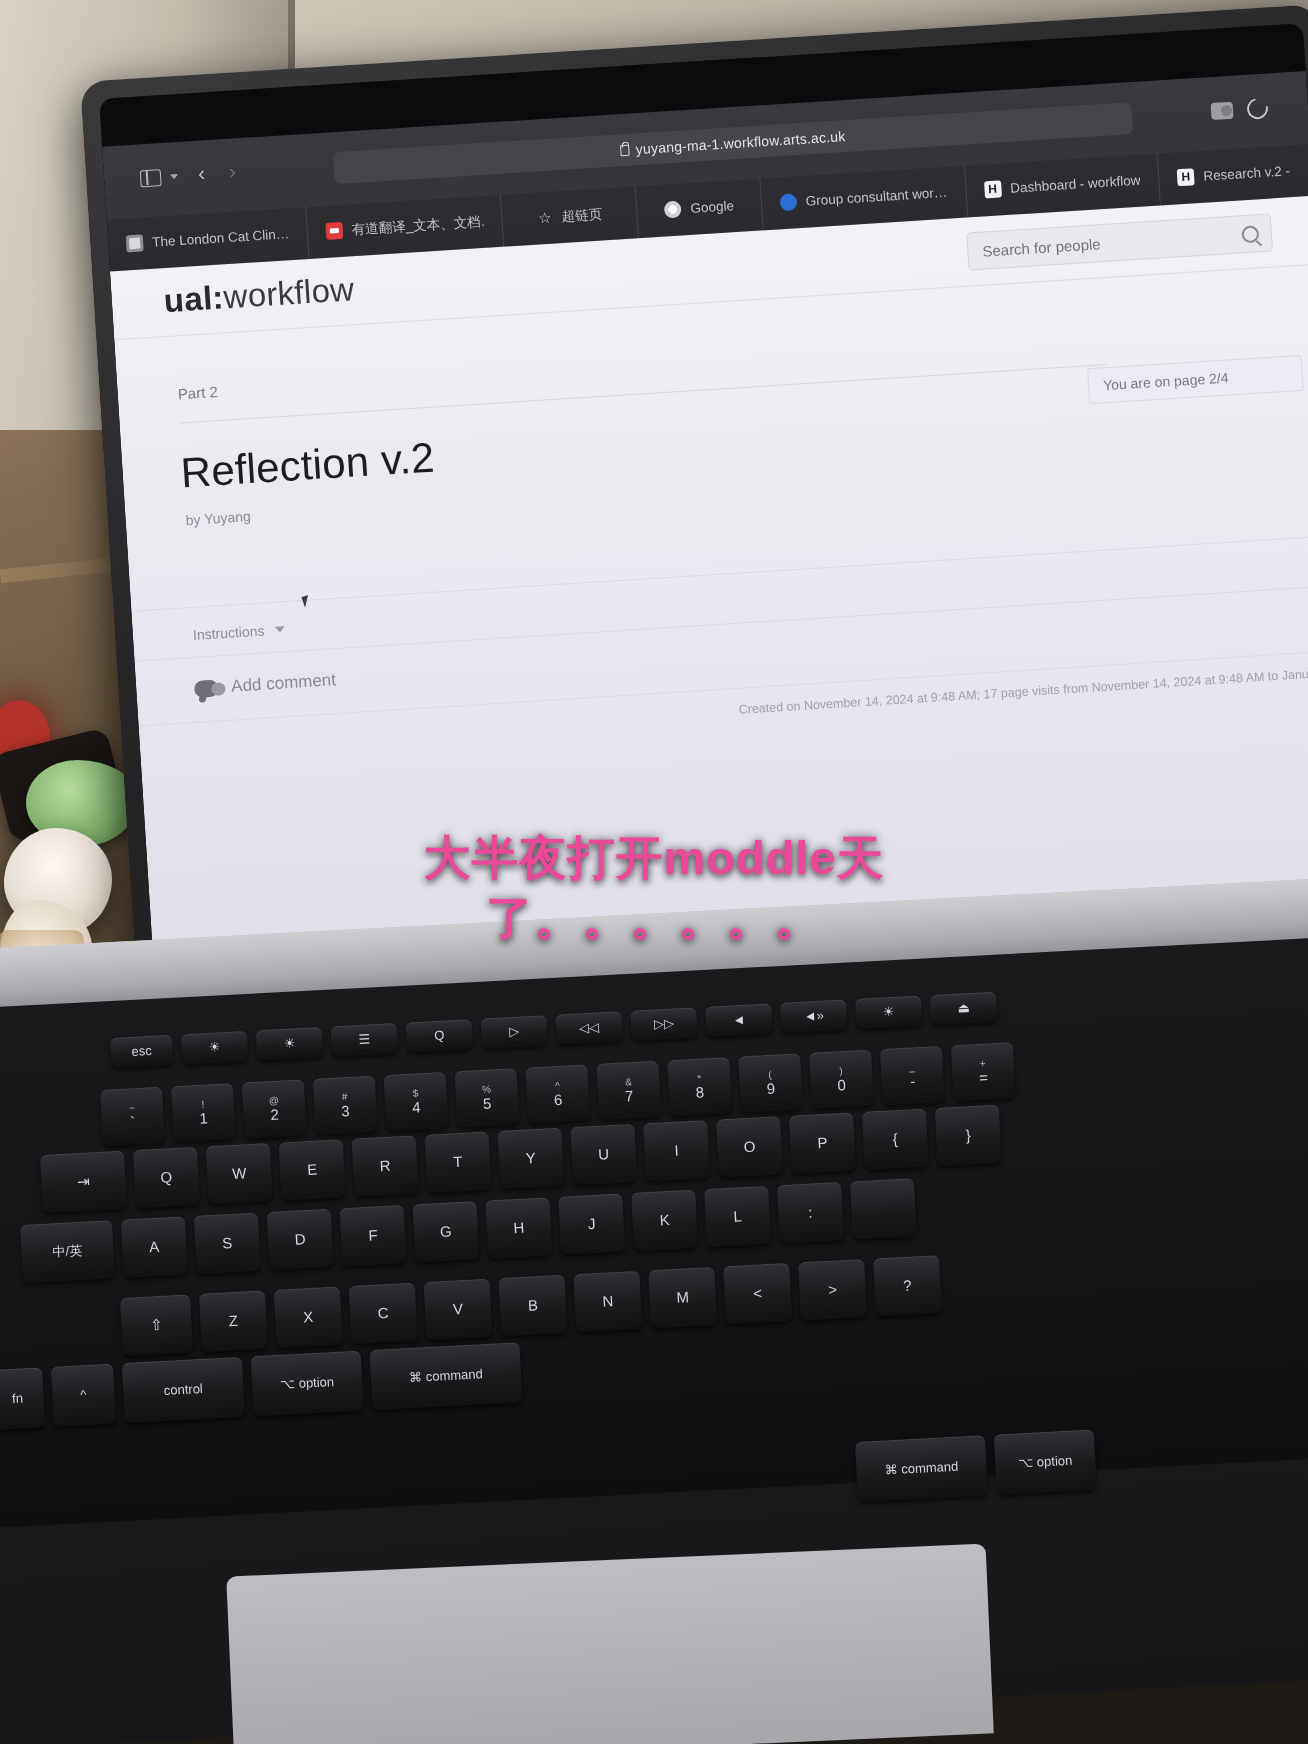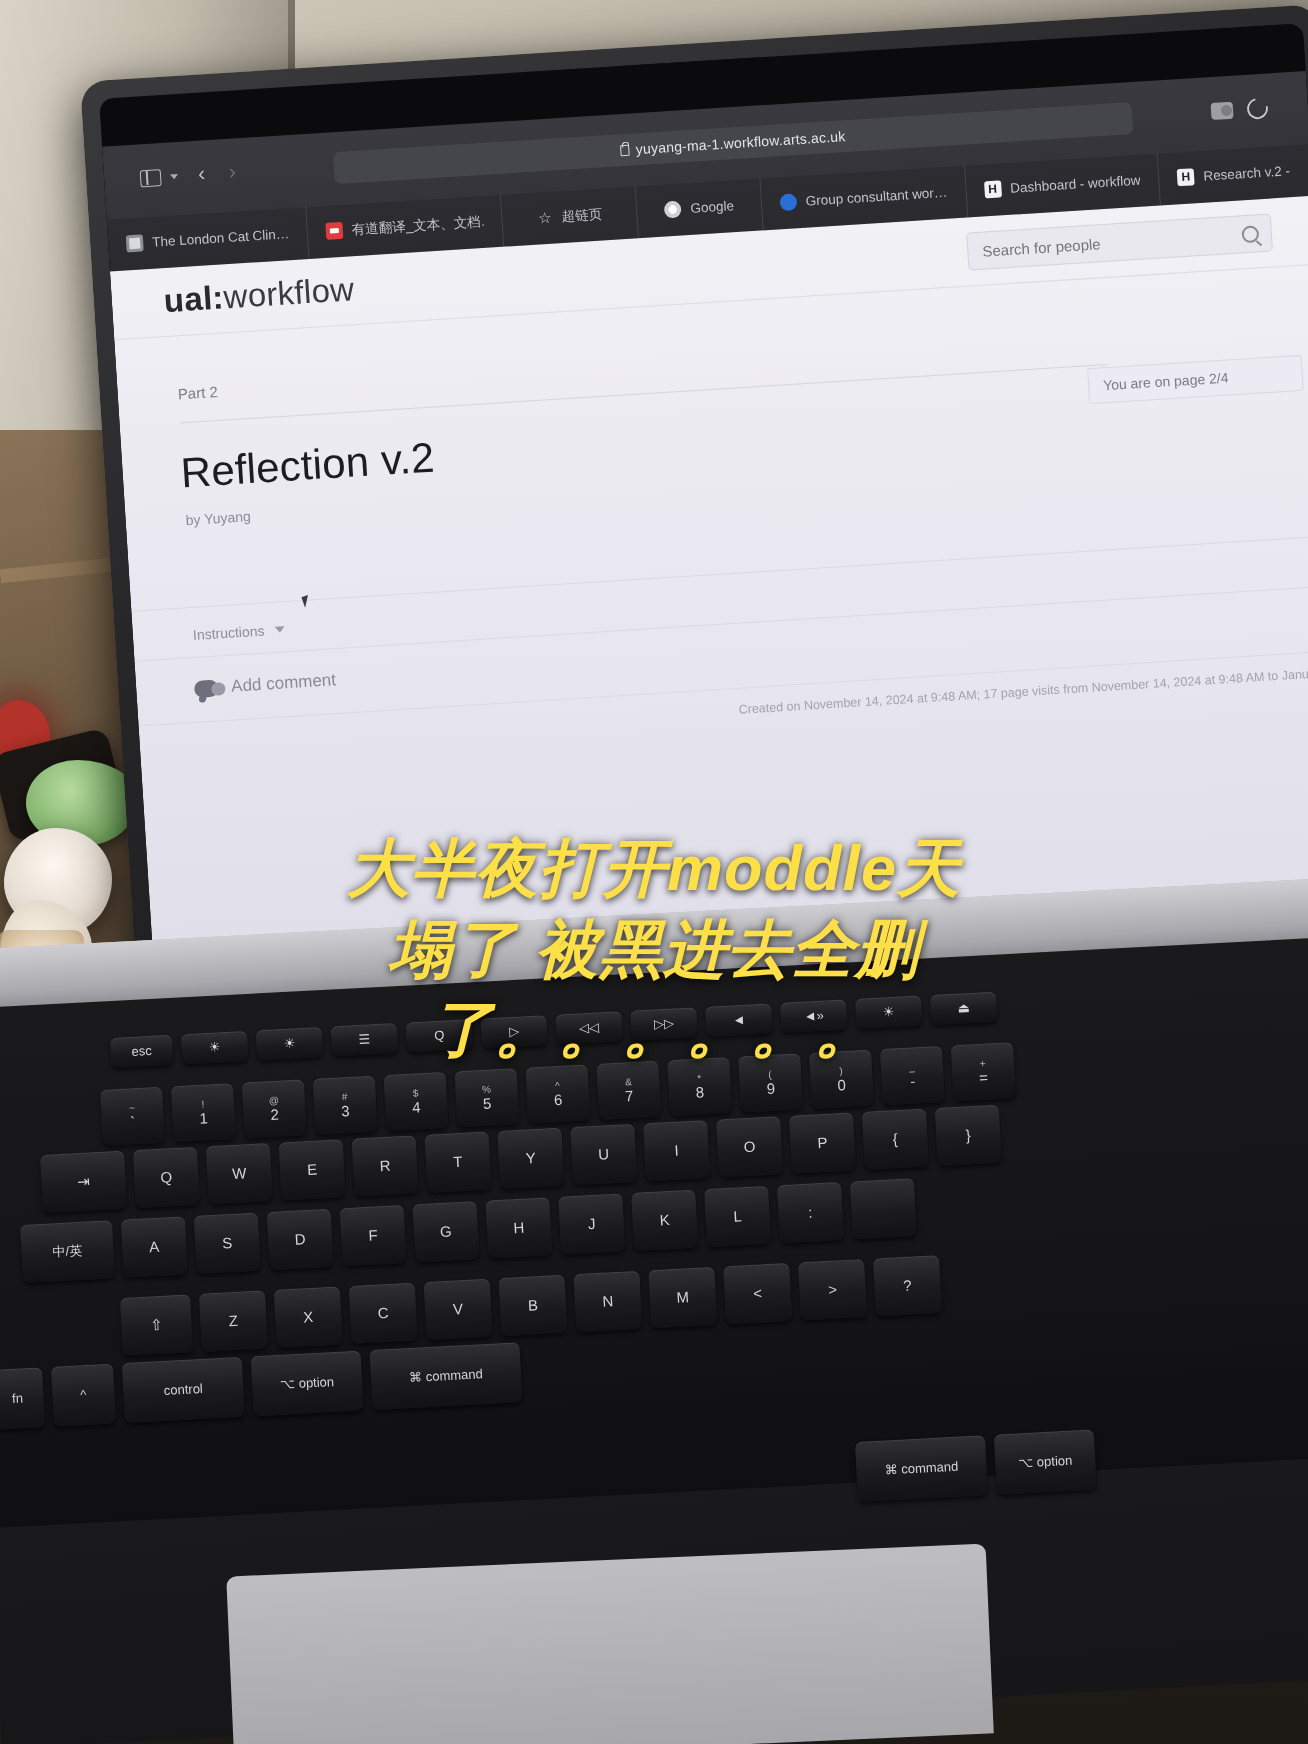--- a/index.html
+++ b/index.html
@@ -163,23 +163,23 @@
   .krow{position:absolute;display:flex;gap:9px;transform-origin:left top;}
   .key{background:linear-gradient(180deg,#303034,#1b1b1e 55%,#121215);
        border-radius:7px;box-shadow:0 3px 4px rgba(0,0,0,.6), inset 0 1px 0 rgba(255,255,255,.09);
        color:#d5d5da;display:flex;flex-direction:column;align-items:center;justify-content:center;
        font-size:15px;line-height:1.15;flex:none;}
   .key small{font-size:10px;color:#b9b9c0;}
   .key.wide{font-size:13px;}
 
   
   .caption{position:absolute;left:0;top:828px;width:100%;text-align:center;
-       color:#fde047;font-size:63px;font-weight:bold;line-height:1.28;
+       color:#ec4899;font-size:47px;font-weight:bold;line-height:1.28;
        text-shadow:0 0 10px rgba(0,0,0,.55), 0 3px 6px rgba(0,0,0,.45);
-       letter-spacing:1px;z-index:40;pointer-events:none;font-style:italic;}
+       letter-spacing:1px;z-index:40;pointer-events:none;}
   .caption div{padding:0 55px;}
 </style>
 </head>
 <body>
 
 <div class="stage">
 
   <div class="room">
     <div class="wall-left"></div>
     <div class="wall-seam"></div>
@@ -525,17 +525,16 @@
       </div>
       <div class="key wide" style="width: 100px; height: 60px;">
         <span>⌥ option</span>
       </div>
     </div>
 
   <div class="trackpad"></div>
 
   <div class="caption">
     <div>大半夜打开moddle天</div>
-    <div>塌了 被黑进去全删</div>
     <div>了。。。。。。</div>
   </div>
 
 </div>
 
 </body></html>

